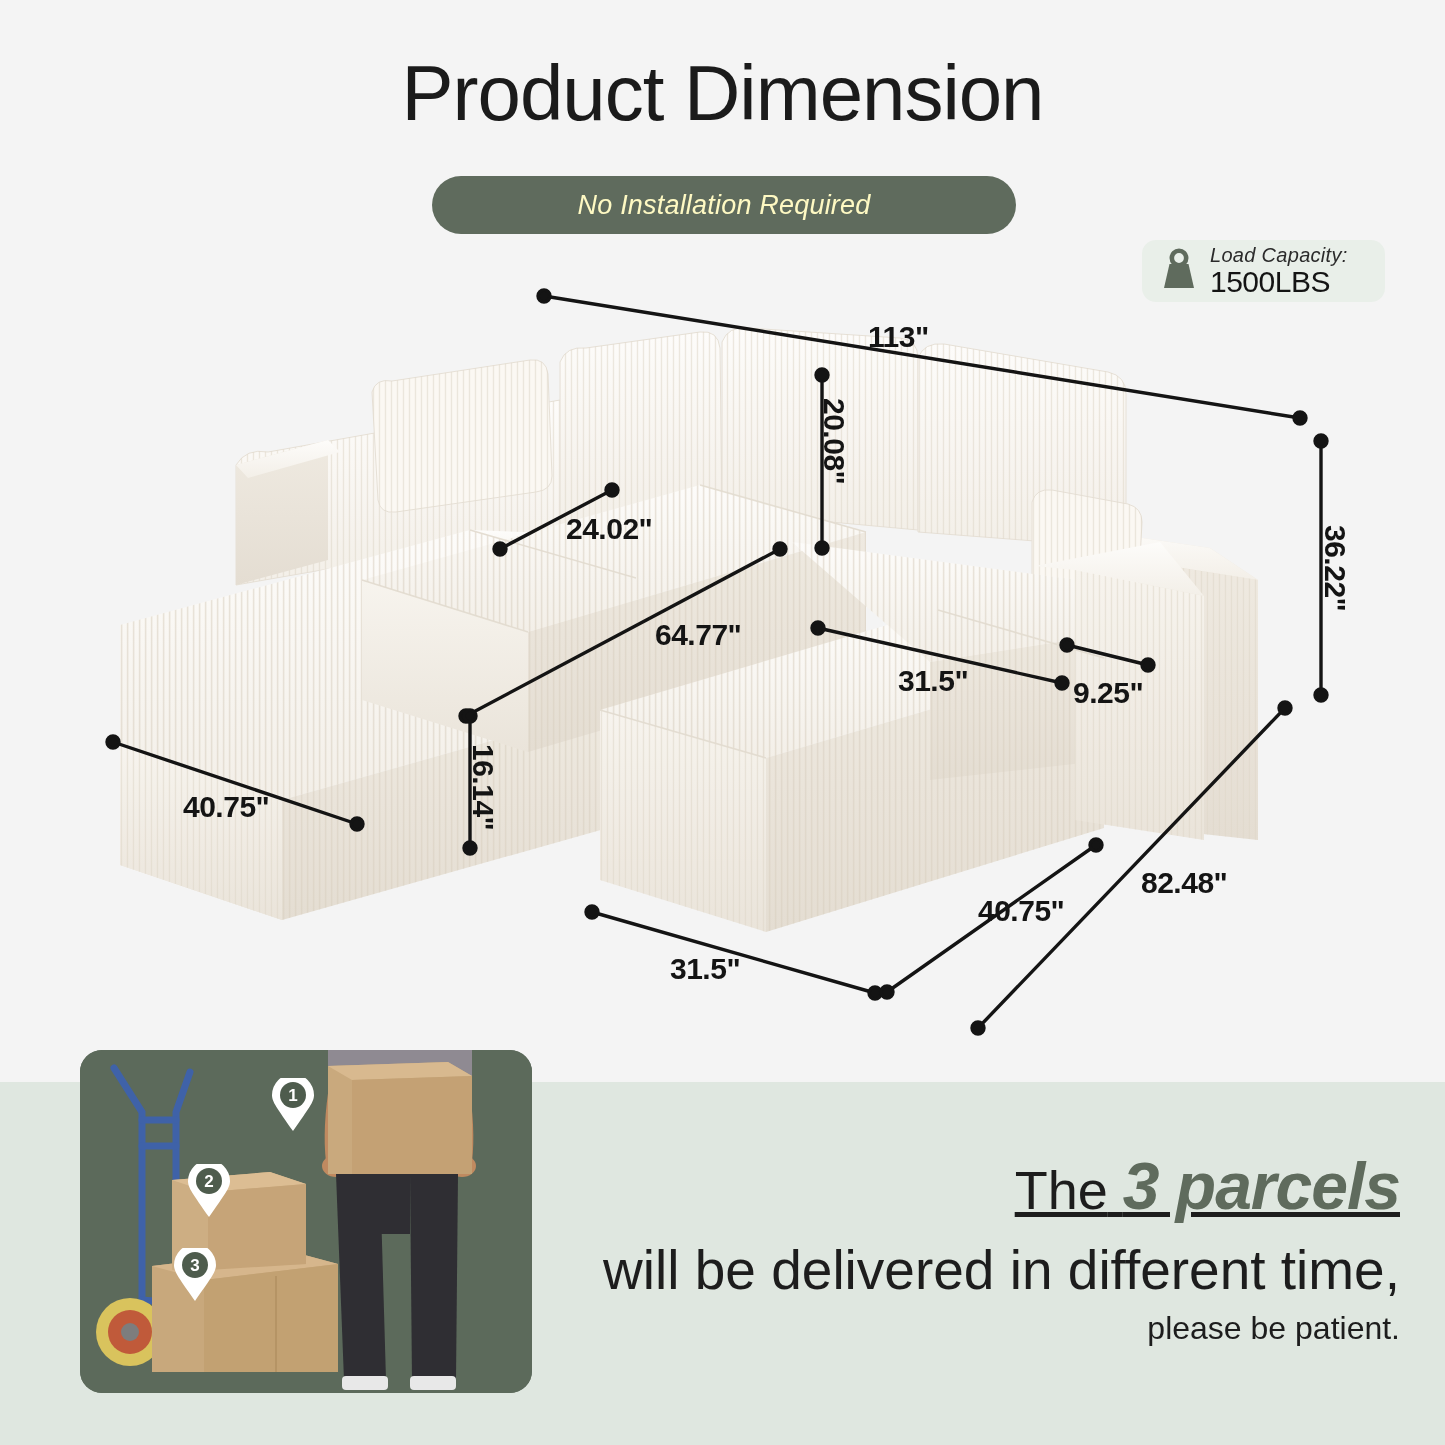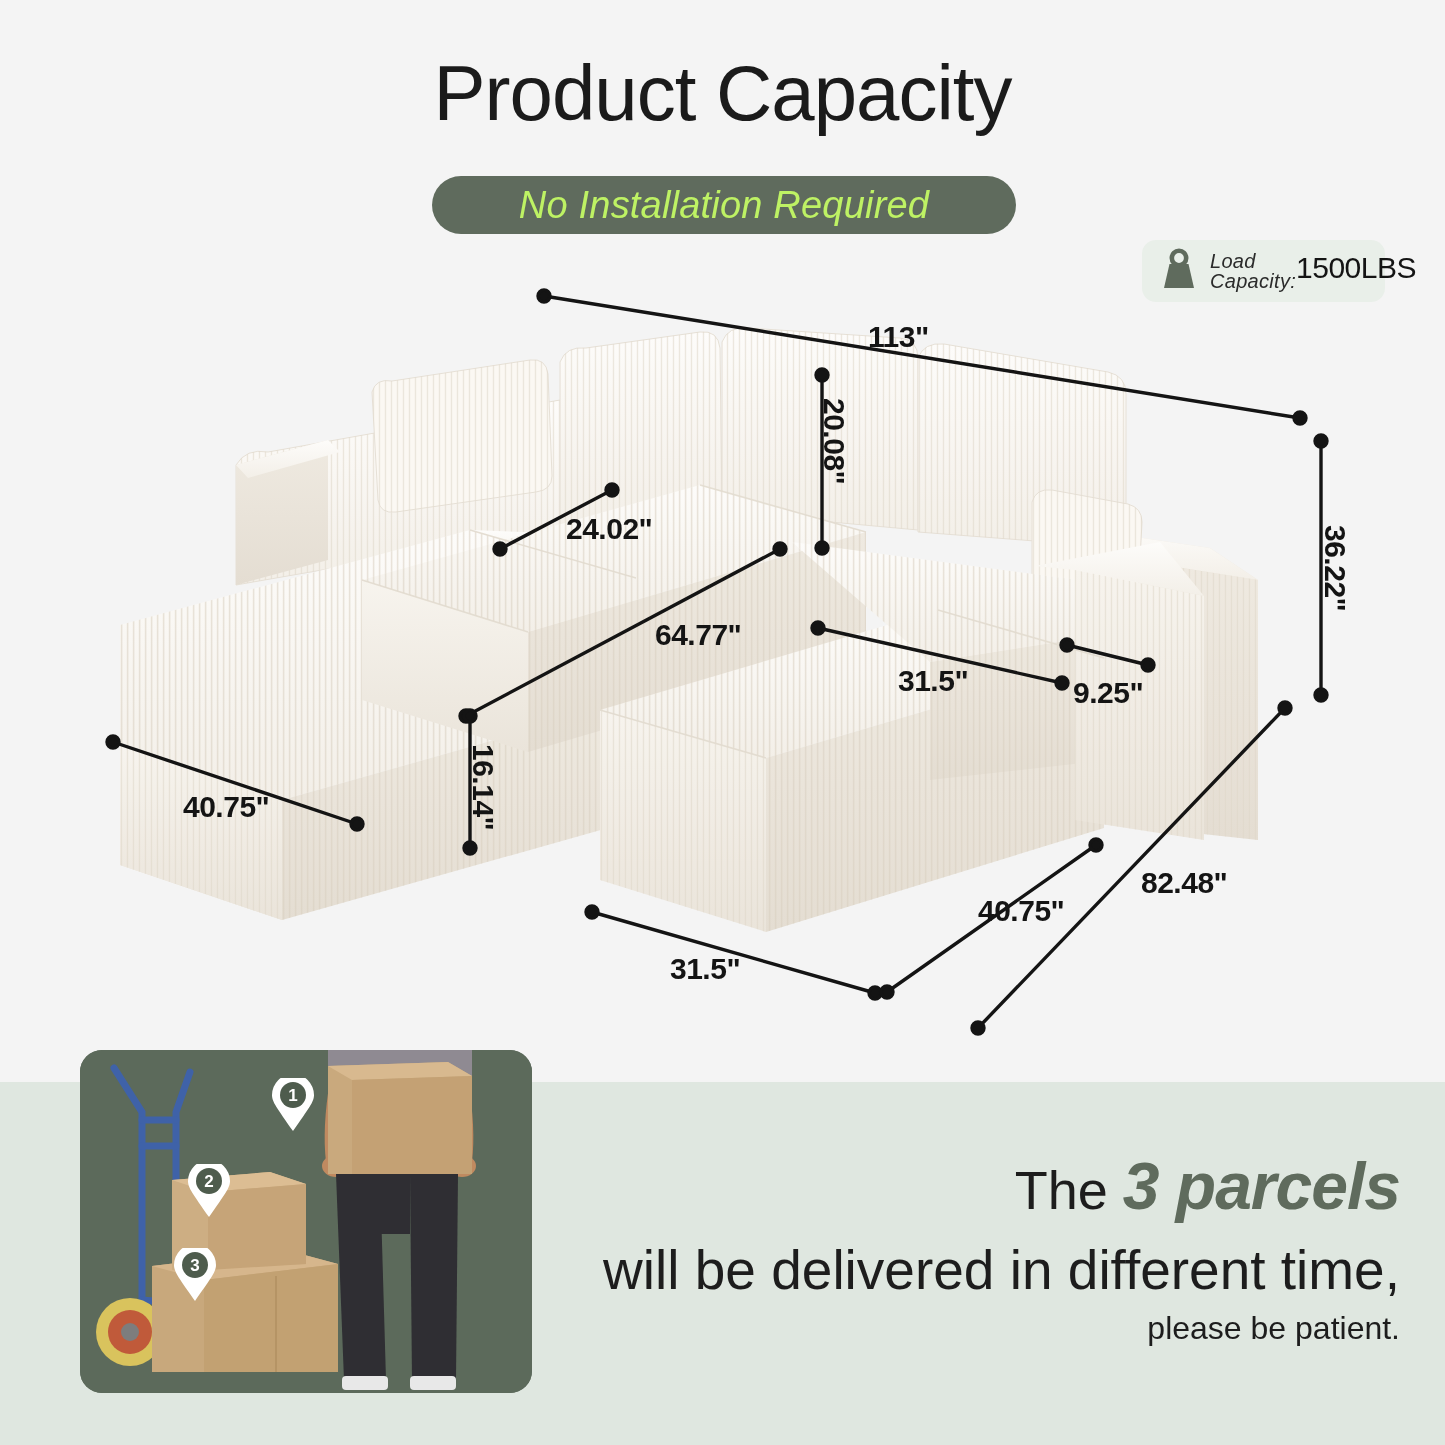--- a/index.html
+++ b/index.html
@@ -19,31 +19,31 @@
     font-size:78px;font-weight:400;letter-spacing:-1px;
     color:#1b1b1b;
     font-family:"Liberation Sans", sans-serif;
   }
   .pill{
     position:absolute;left:432px;top:176px;width:584px;height:58px;
     background:#5f6b5d;border-radius:30px;
     display:flex;align-items:center;justify-content:center;
   }
   .pill span{
-    color:#bef264;font-style:italic;font-size:38px;font-weight:400;letter-spacing:.2px;
+    color:#fef9c3;font-style:italic;font-size:27px;font-weight:400;letter-spacing:.2px;
   }
 
   
   .load-badge{
     position:absolute;left:1142px;top:240px;width:243px;height:62px;
     background:#e9efe9;border-radius:14px;
     display:flex;align-items:center;padding-left:14px;box-sizing:border-box;
   }
   .weight-ico{width:46px;height:46px;flex:0 0 46px;margin-right:8px;}
-  .load-txt{display:flex;flex-direction:row;line-height:1;}
+  .load-txt{display:flex;flex-direction:column;line-height:1;}
   .load-cap{font-size:20px;font-style:italic;color:#2b2b2b;letter-spacing:.3px;}
   .load-val{font-size:30px;font-weight:normal;color:#141414;letter-spacing:-.5px;margin-top:2px;}
 
   
   .sofa-stage{position:absolute;left:0;top:280px;width:1445px;height:760px;}
   .sofa-svg{position:absolute;left:0;top:0;}
 
   
   .dims{position:absolute;left:0;top:0;width:1445px;height:1445px;pointer-events:none;}
   .dim-label{
@@ -63,38 +63,38 @@
     position:absolute;left:80px;top:1050px;width:452px;height:343px;
     background:#5c6a5b;border-radius:22px;overflow:hidden;
   }
   .photo-card svg{display:block;}
   .pin{position:absolute;}
   .parcel-text{
     position:absolute;left:600px;top:1150px;width:800px;
     text-align:right;
   }
   .pt-line1{
-    font-size:54px;color:#1d1d1d;line-height:1.1;white-space:nowrap;
+    font-size:54px;color:#1d1d1d;line-height:1.1;white-space:nowrap;text-decoration:underline;
   }
   .pt-line1 b{
     color:#5f6b5d;font-style:italic;font-weight:bold;font-size:66px;letter-spacing:-1px;
   }
   .pt-line2{
     font-size:55px;color:#1d1d1d;line-height:1.35;margin-top:10px;white-space:nowrap;
   }
   .pt-line3{
     font-size:32px;color:#1d1d1d;line-height:1.35;white-space:nowrap;
   }
 </style>
 </head>
 <body>
 
 <div class="root">
 
-  <div class="title">Product Capacity</div>
+  <div class="title">Product Dimension</div>
 
   <div class="pill">
     <span>No Installation Required</span>
   </div>
 
   <div class="load-badge">
     <svg class="weight-ico" viewBox="0 0 46 46">
       <circle cx="23" cy="10" r="7.2" fill="none" stroke="#5f6b5d" stroke-width="4.6"></circle>
       <path d="M13.5 16 H32.5 L38 40 H8 Z" fill="#5f6b5d"></path>
     </svg>

